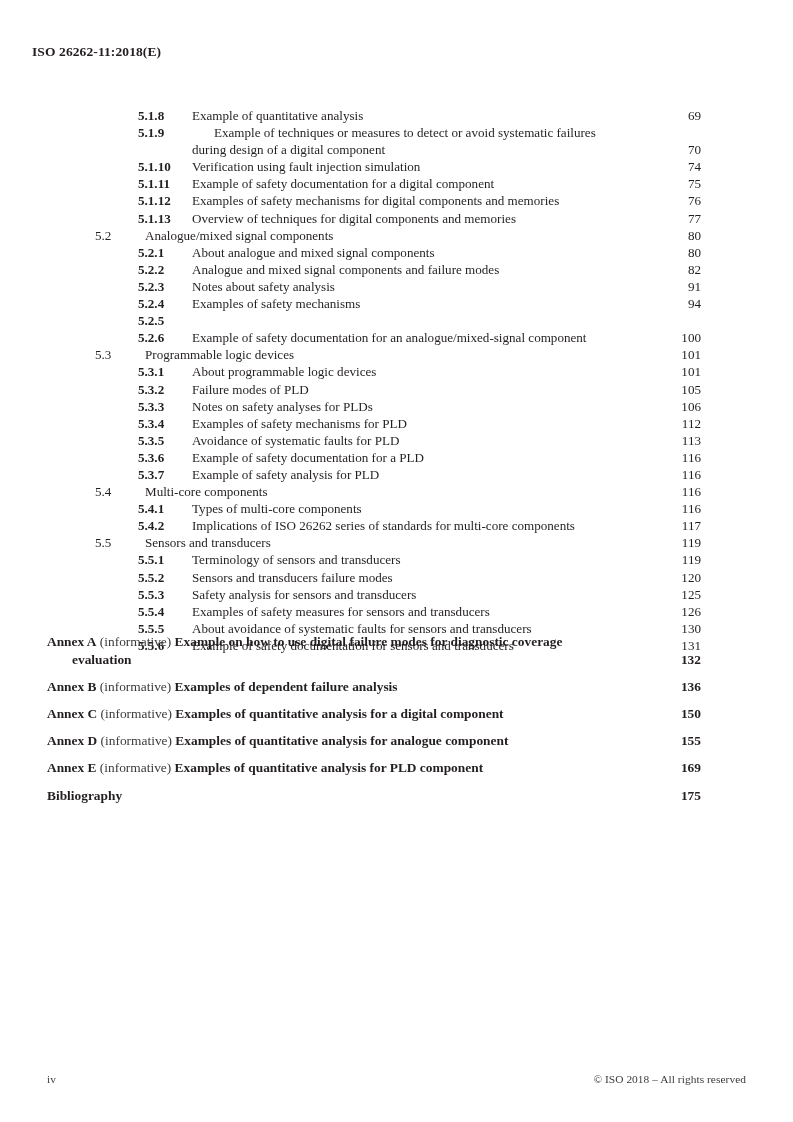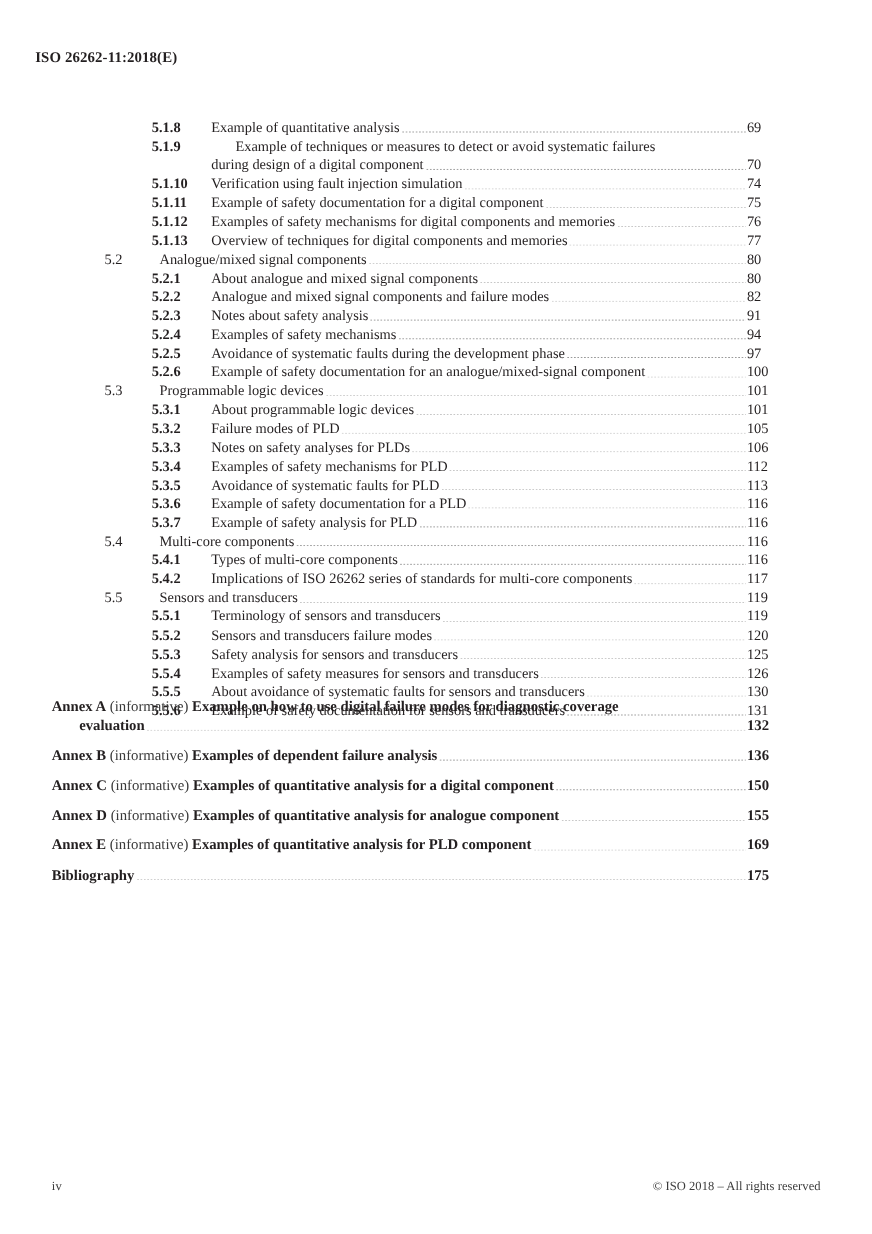--- a/index.html
+++ b/index.html
@@ -82,21 +82,21 @@
     align-self: flex-end;
     margin: 0 1.5px 3.5px 1.5px;
     height: 6px;
     background-image: radial-gradient(circle, #9a9a9a 0.55px, rgba(0,0,0,0) 0.6px);
     background-size: 3.05px 6px;
     background-repeat: repeat-x;
     background-position: 0 2.7px;
   }
   .fill .pageno {
     flex: 0 0 auto;
-    text-align: left;
+    text-align: right;
     min-width: 22px;
     white-space: nowrap;
   }
 
   
   .cont {
     display: block;
     margin-left: 22px;
   }
 
@@ -265,27 +265,20 @@
         <span class="txt">
           <span class="titleline"><span class="fill">
               <span class="label">Examples of safety mechanisms</span>
               <span class="leader"></span>
               <span class="pageno">94</span>
             </span></span>
         </span>
       </div>
       <div class="toc-row lvl3">
         <span class="num">5.2.5</span>
-        <span class="txt">
-          <span class="titleline"><span class="fill">
-              <span class="label">Avoidance of systematic faults during the development phase</span>
-              <span class="leader"></span>
-              <span class="pageno">97</span>
-            </span></span>
-        </span>
       </div>
       <div class="toc-row lvl3">
         <span class="num">5.2.6</span>
         <span class="txt">
           <span class="titleline"><span class="fill">
               <span class="label">Example of safety documentation for an analogue/mixed-signal component</span>
               <span class="leader"></span>
               <span class="pageno">100</span>
             </span></span>
         </span>

